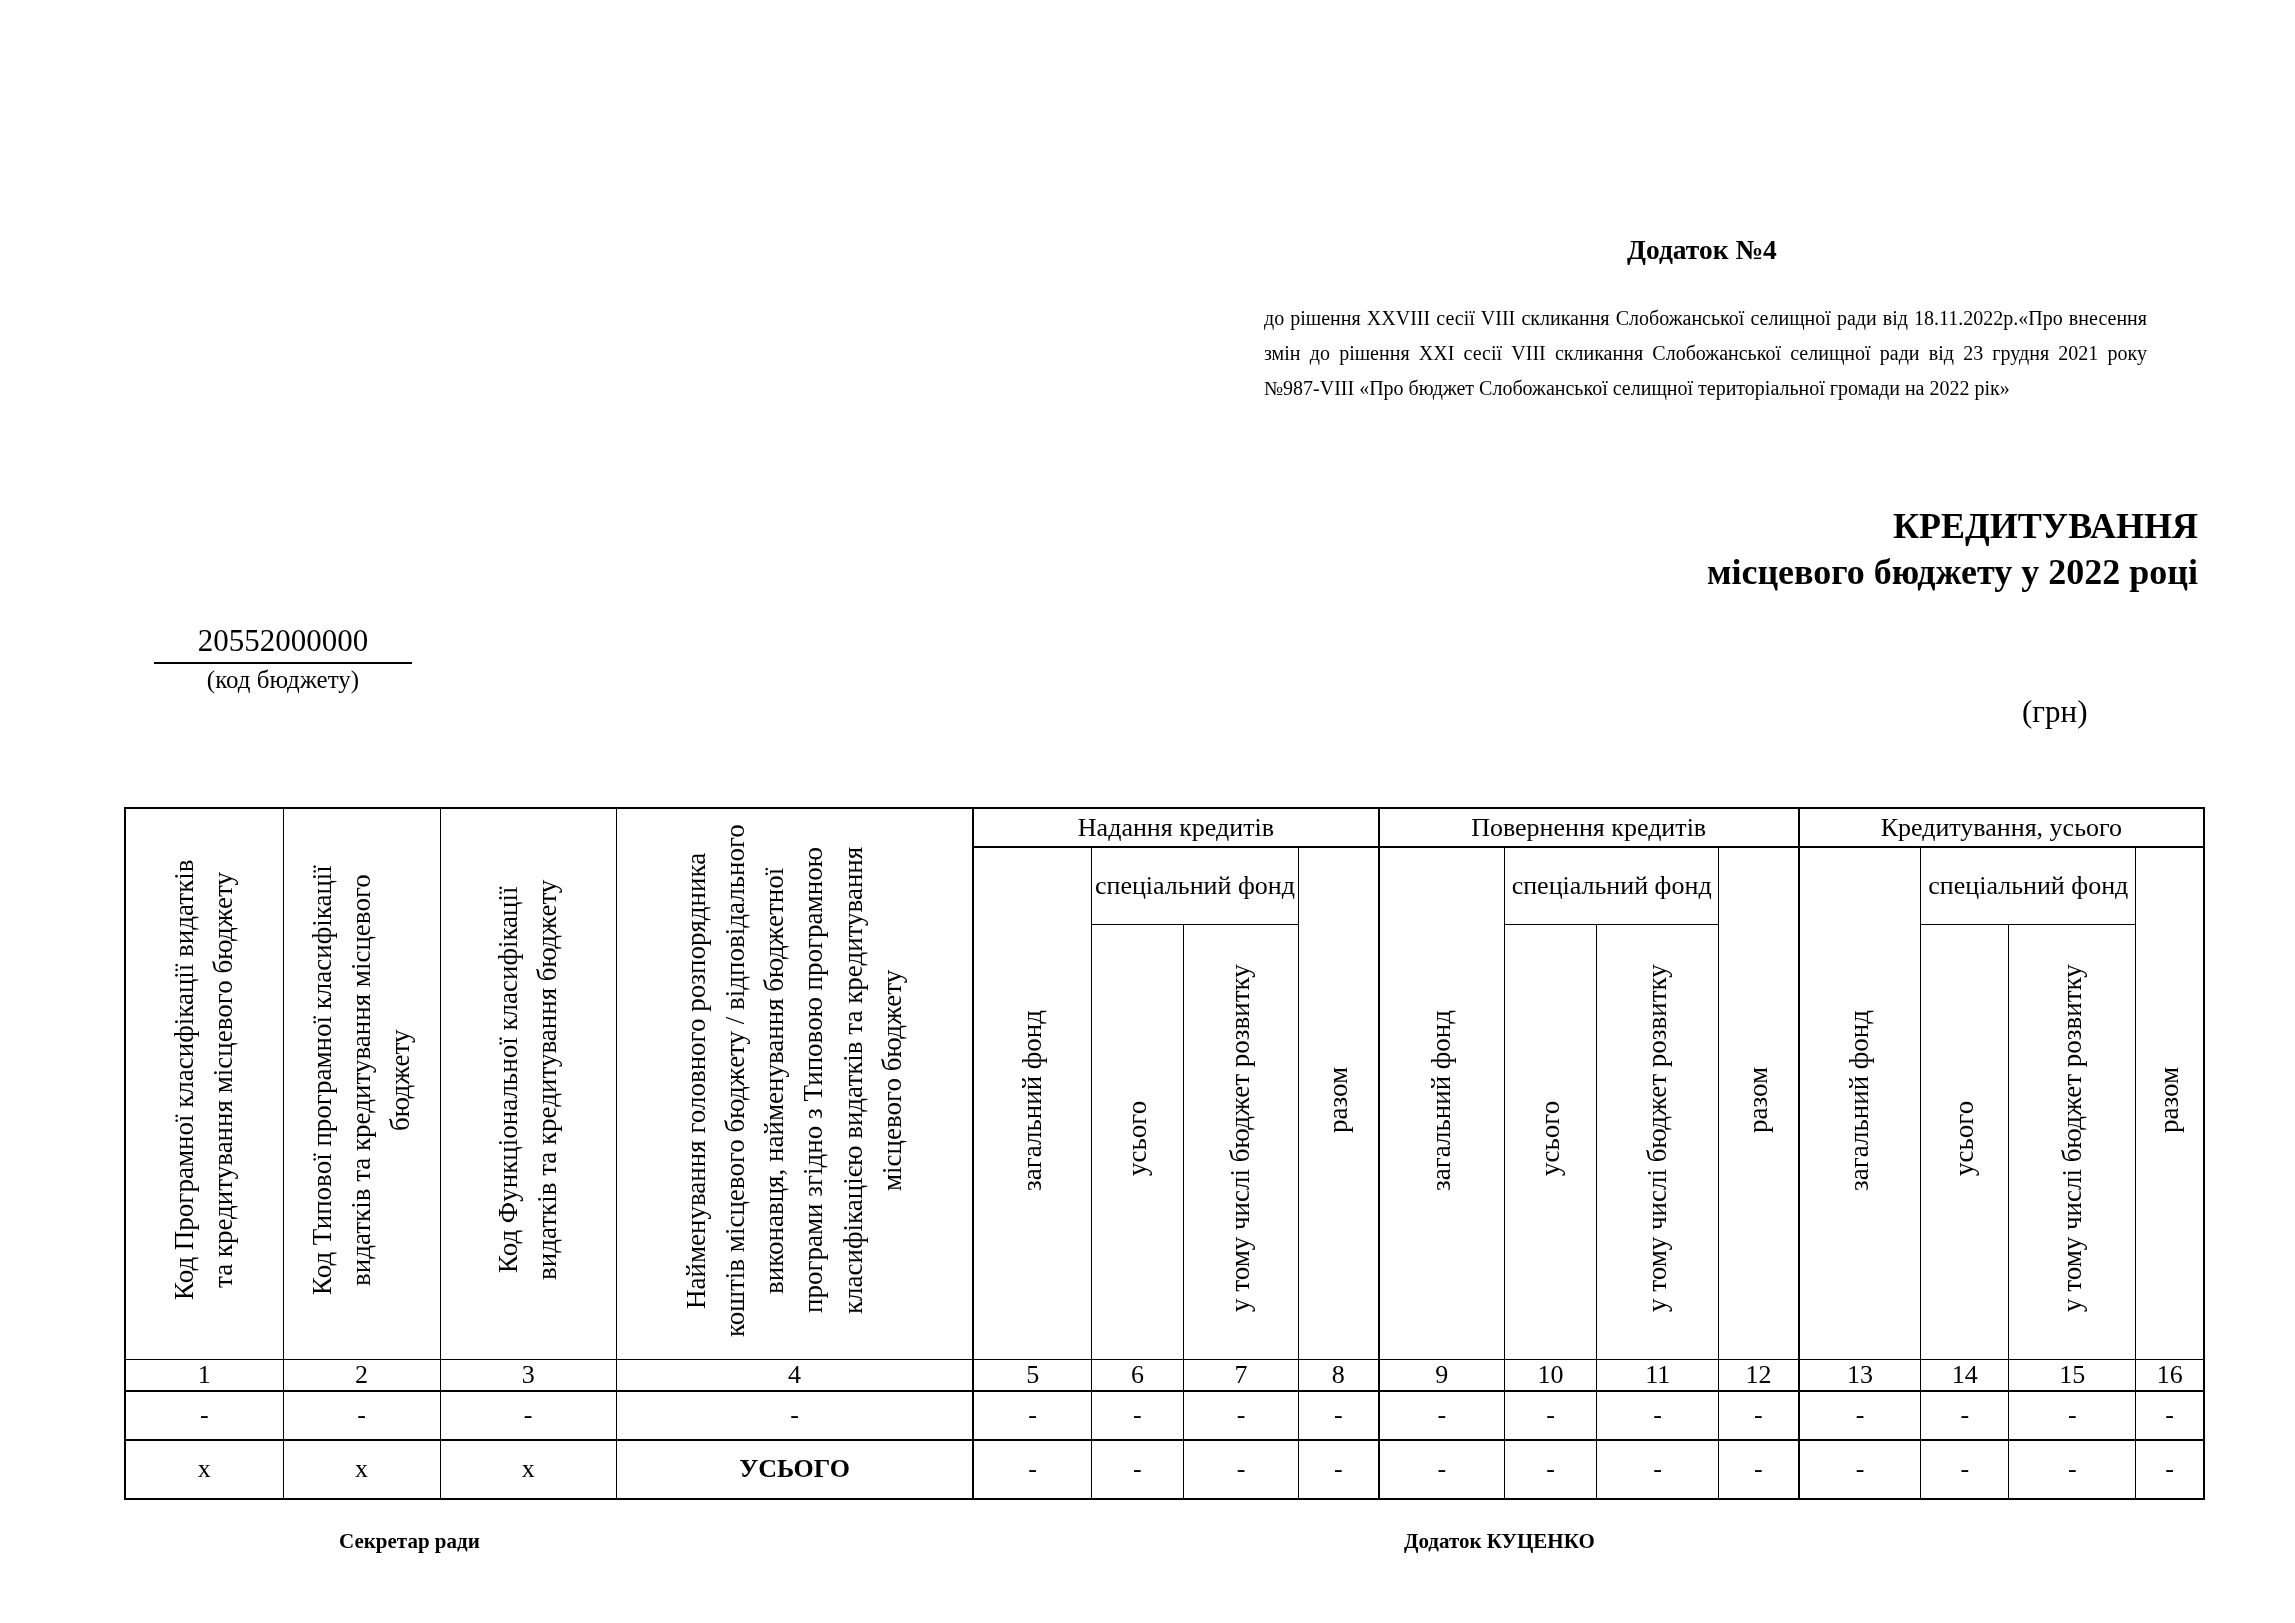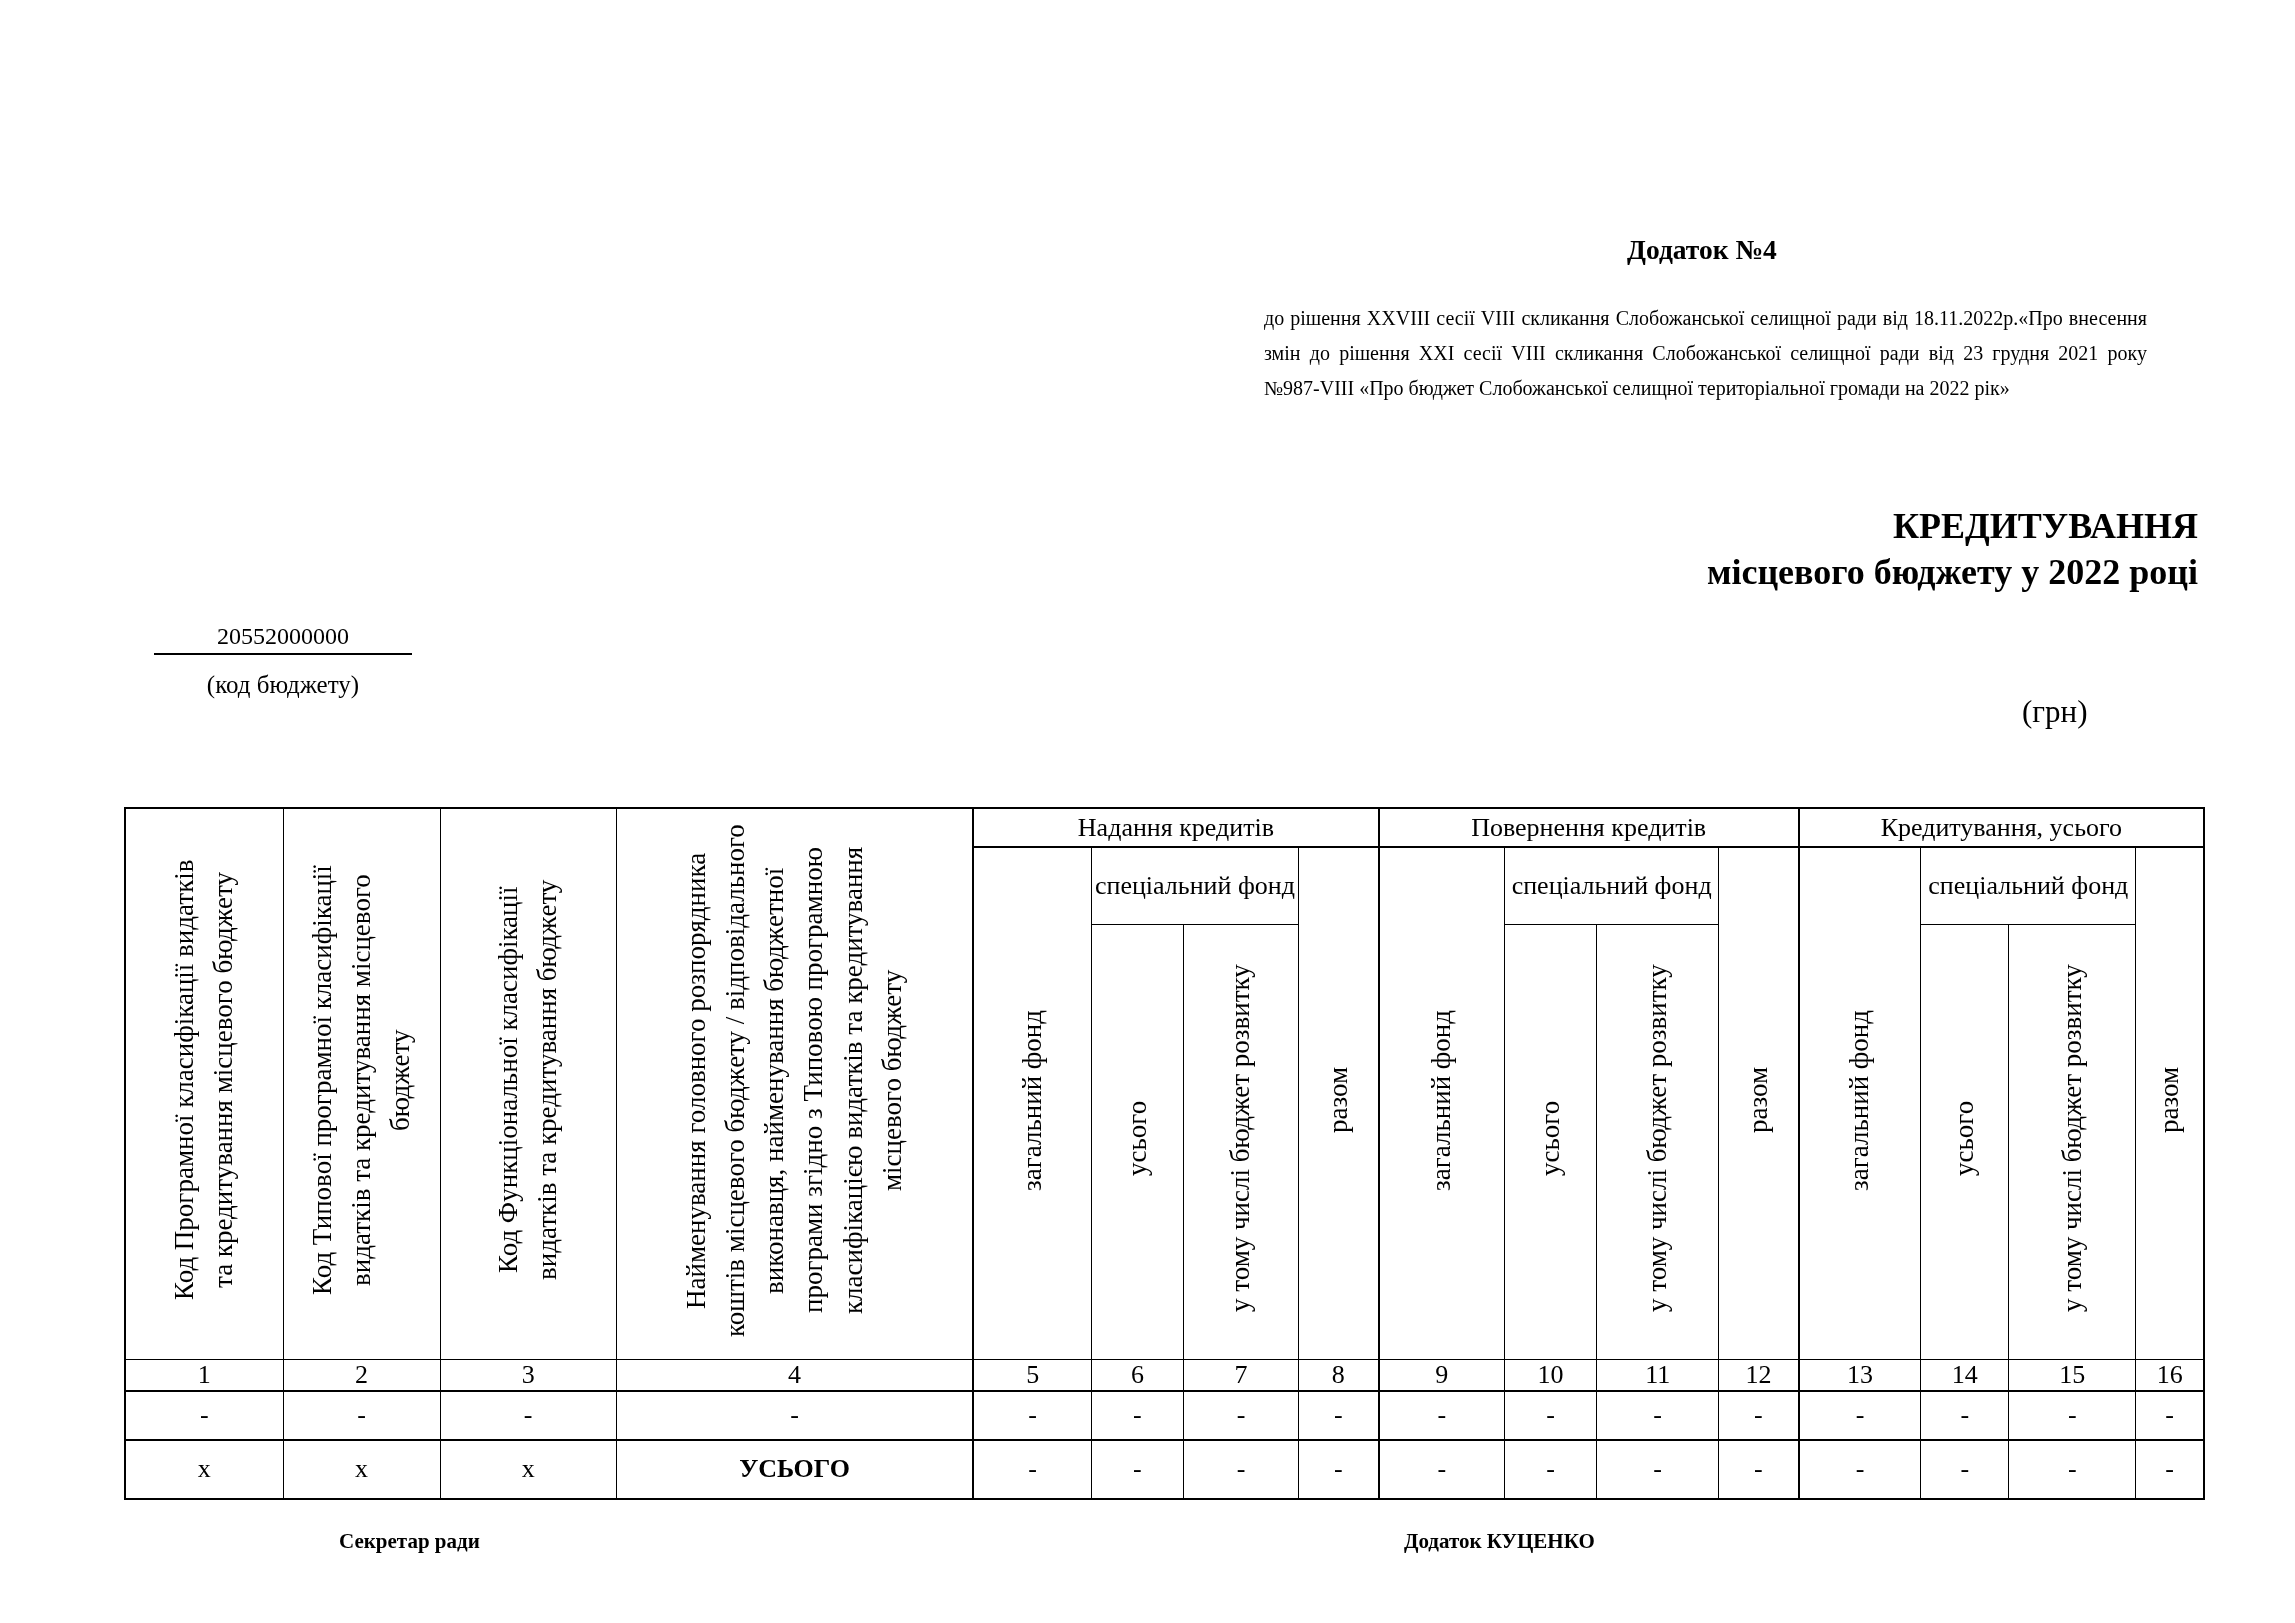--- a/index.html
+++ b/index.html
@@ -24,24 +24,24 @@
   .doc-title {
     position:absolute; left:0; top:503px; width:2198px;
     text-align:right; font-weight:bold;
     font-size:36px; line-height:46px;
   }
   .budget-code-wrap {
     position:absolute; left:154px; top:623px; width:258px;
     text-align:center;
   }
   .budget-code {
-    display:block; font-size:24px; padding-bottom:2.6px;
+    display:block; font-size:31px; padding-bottom:2.6px;
     border-bottom:2.6px solid #000;
   }
-  .budget-code-caption { display:block; font-size:25px; padding-top:16px; }
+  .budget-code-caption { display:block; font-size:25px; padding-top:2px; }
   .currency-note {
     position:absolute; left:2022px; top:694px;
     font-size:31px;
   }
 
   table.budget {
     position:absolute; left:124px; top:807px;
     width:2081px;
     border-collapse:collapse; table-layout:fixed;
     border:2.6px solid #000;

